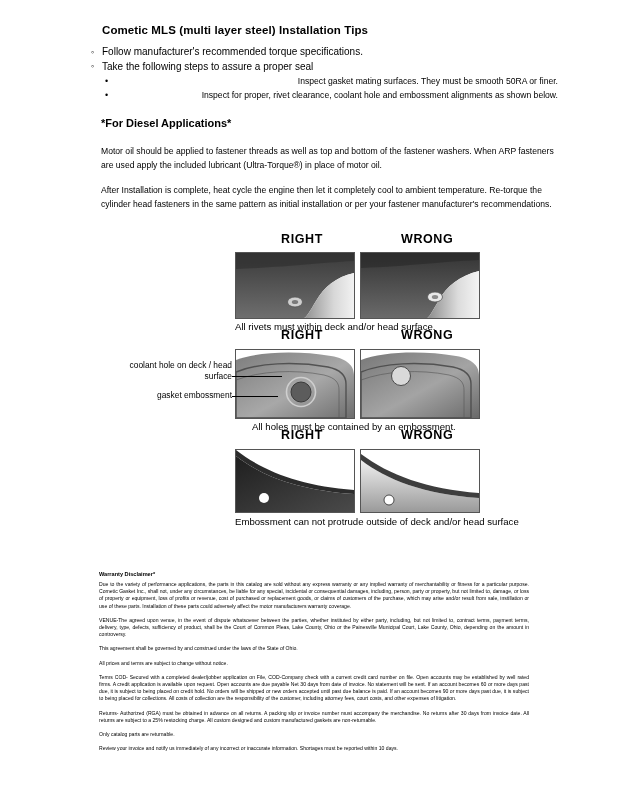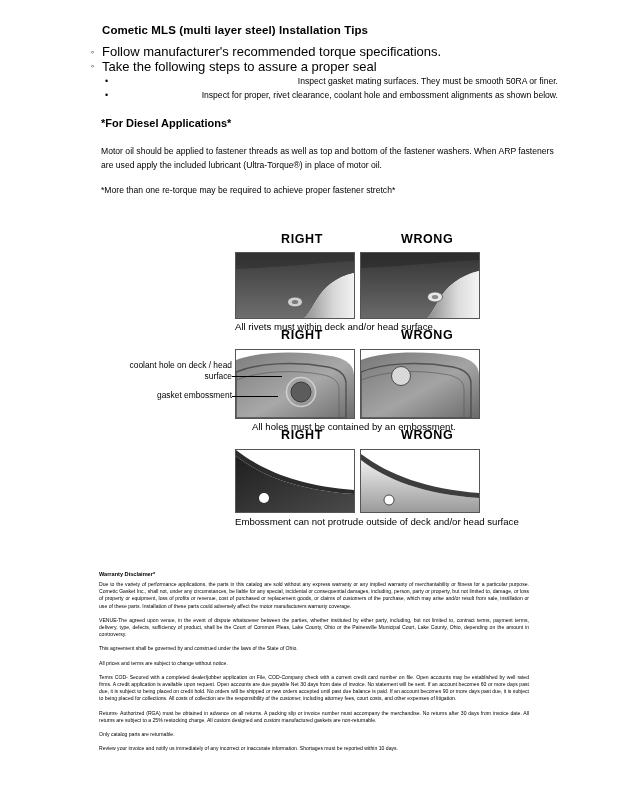--- a/index.html
+++ b/index.html
@@ -32,21 +32,21 @@
     font-weight: bold;
     margin: 0 0 9px 14px;
     letter-spacing: 0.1px;
   }
   ul.bullets {
     list-style: none;
     margin: 0;
     padding: 0;
   }
   ul.bullets > li {
-    font-size: 13px;
+    font-size: 10px;
     line-height: 14px;
     padding-left: 14px;
     position: relative;
     margin-bottom: 0.5px;
   }
   ul.bullets > li::before {
     content: "\25E6";
     position: absolute;
     left: 3px;
     top: -0.5px;
@@ -167,21 +167,21 @@
       <li>Follow manufacturer's recommended torque specifications.</li>
       <li>Take the following steps to assure a proper seal</li>
     </ul>
     <ul class="subbullets">
       <li>Inspect gasket mating surfaces.  They must be smooth 50RA or finer.</li>
       <li>Inspect for proper, rivet clearance, coolant hole and embossment alignments as shown below.</li>
     </ul>
 
     <h2 class="subtitle">*For Diesel Applications*</h2>
     <p class="para">Motor oil should be applied to fastener threads as well as top and bottom of the fastener washers. When ARP fasteners are used apply the included lubricant (Ultra-Torque®) in place of motor oil.</p>
-    <p class="para spaced">*More than one re-torque may be required to achieve proper fastener stretch*</p>
+    <p class="para spaced">After Installation is complete, heat cycle the engine then let it completely cool to ambient temperature. Re-torque the cylinder head fasteners in the same pattern as initial installation or per your fastener manufacturer's recommendations.</p>
   </div>
 
   <div class="figures">
 
     <div class="fig-row" style="top:0;">
       <div class="panel-label" style="left:281px; top:4px;">RIGHT</div>
       <div class="panel-label" style="left:401px; top:4px;">WRONG</div>
 
       <div class="panel" style="left:235px; top:24px; width:118px; height:65px;">
         <svg width="118" height="65" viewBox="0 0 118 65">

